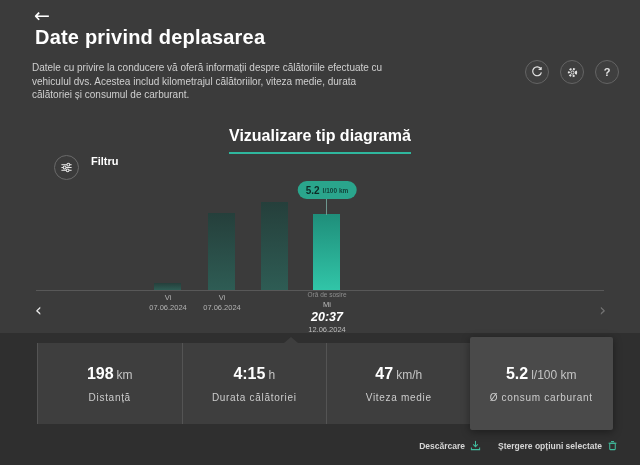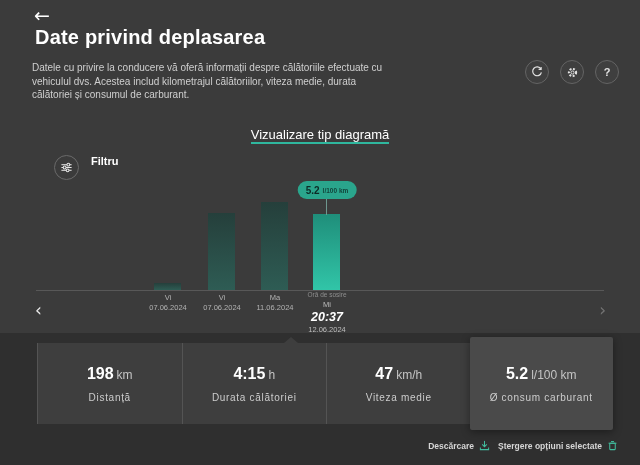--- a/index.html
+++ b/index.html
@@ -12,21 +12,21 @@
   .title{position:absolute;left:35px;top:26px;font-size:20px;font-weight:bold;color:#ffffff;letter-spacing:.2px;}
   .desc{position:absolute;left:32px;top:61px;width:358px;font-size:10px;line-height:13.5px;color:#cfcfcf;}
   .action-buttons{position:absolute;top:60px;right:21px;display:flex;gap:11px;}
   .circle-btn{width:22px;height:22px;border-radius:50%;border:1px solid #646464;background:#3f3f3f;
               color:#e2e2e2;display:flex;align-items:center;justify-content:center;cursor:pointer;}
   .circle-btn svg{display:block;}
   .help-q{font-size:11px;font-weight:bold;}
 
   
   .tabs{position:absolute;top:127px;left:0;width:100%;display:flex;justify-content:center;gap:26px;}
-  .tab{font-size:13px;font-weight:normal;cursor:pointer;border-bottom:2px solid transparent;}
+  .tab{font-size:16px;font-weight:bold;padding-bottom:7px;cursor:pointer;border-bottom:2px solid transparent;}
   .tab.active{color:#ffffff;border-bottom-color:#2fb79e;}
   .tab.inactive{color:#9b9b9b;}
 
   
   .filter{position:absolute;left:54px;top:155px;display:flex;align-items:flex-start;gap:12px;cursor:pointer;}
   .filter-circle{width:23px;height:23px;border-radius:50%;border:1px solid #6a6a6a;
                  display:flex;align-items:center;justify-content:center;color:#e6e6e6;}
   .filter-label{font-size:11px;font-weight:bold;color:#ffffff;}
 
   
@@ -60,21 +60,21 @@
              border-left:1px solid #545454;cursor:pointer;}
   .stat-card:first-child{border-left:none;}
   .stat-card.highlight{background:#4a4a4a;margin:-6px -1px;border-left:none;border-radius:2px;
                        box-shadow:0 2px 9px rgba(0,0,0,.4);z-index:2;}
   .stat-value-row{display:flex;align-items:baseline;gap:3px;justify-content:space-between;}
   .stat-value{font-size:16px;font-weight:bold;color:#ffffff;}
   .stat-unit{font-size:12px;color:#c4c4c4;}
   .stat-label{margin-top:9px;font-size:10px;letter-spacing:.7px;color:#cccccc;}
 
   
-  .footer-links{position:absolute;right:22px;top:107px;display:flex;gap:8px;align-items:center;}
+  .footer-links{position:absolute;right:22px;top:107px;display:flex;gap:17px;align-items:center;}
   .link{display:flex;align-items:center;gap:5px;font-size:8.5px;font-weight:bold;color:#d6d6d6;cursor:pointer;}
   .link svg{display:block;color:#41bd9e;}
 </style>
 </head>
 <body>
 
 <div class="page">
 
   <div class="back-btn glyph">
     <span>←</span>
@@ -136,24 +136,20 @@
 
   <div class="x-labels">
     <div class="x-label xl-0">
       <div>Vi</div>
       <div>07.06.2024</div>
     </div>
     <div class="x-label xl-1">
       <div>Vi</div>
       <div>07.06.2024</div>
     </div>
-    <div class="x-label xl-2">
-      <div>Ma</div>
-      <div>11.06.2024</div>
-    </div>
     <div class="x-label xl-3">
       <div class="note">Oră de sosire</div>
       <div>Mi</div>
       <div class="time">20:37</div>
       <div>12.06.2024</div>
     </div>
   </div>
 
   <div class="chev prev glyph">‹</div>
   <div class="chev next glyph">›</div>

